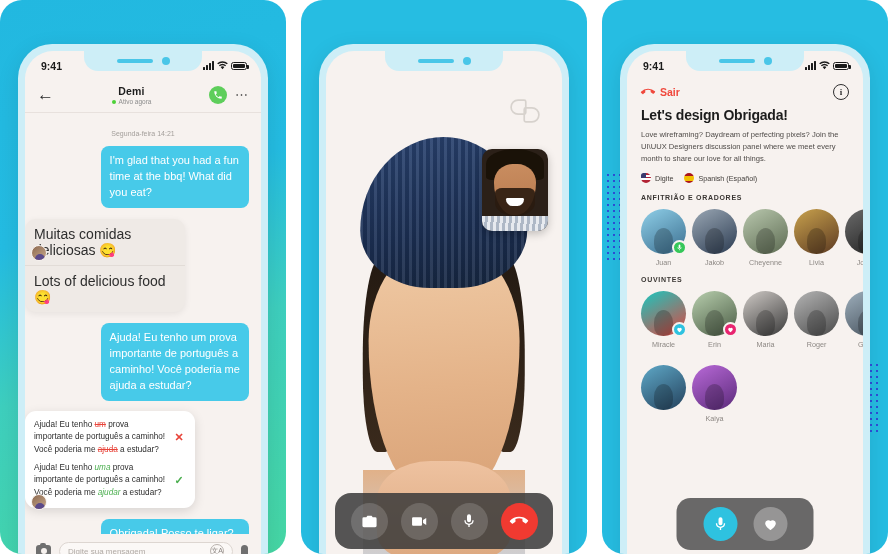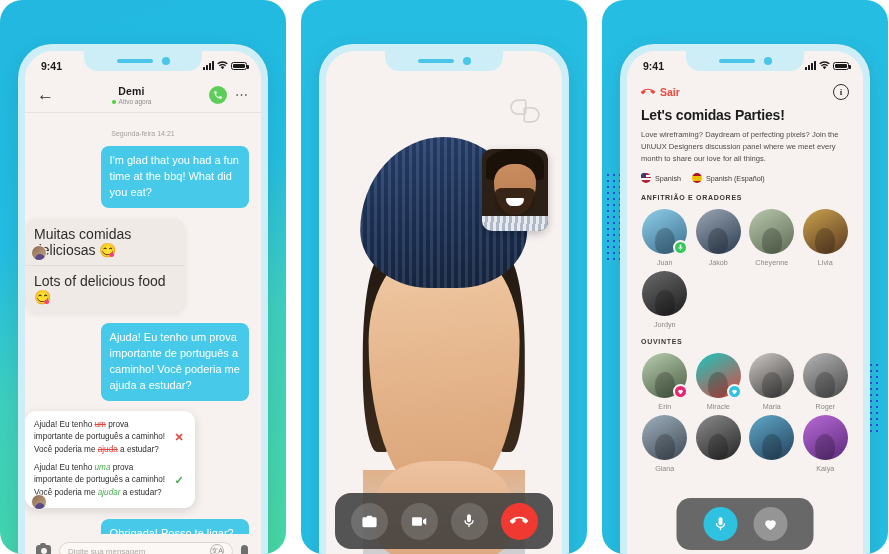--- a/index.html
+++ b/index.html
@@ -224,21 +224,21 @@
   .room-body { position: absolute; top: 56px; left: 0; right: 0; bottom: 0; padding: 0 14px; overflow: hidden; }
   .room-title { font-size: 14px; font-weight: bold; color: #1c1c1c; letter-spacing: -.2px; margin-bottom: 6px; }
   .room-desc { font-size: 7.6px; line-height: 1.6; color: #4f4b48; }
   .langs { display: flex; gap: 11px; margin: 8px 0 11px; }
   .lang { display: flex; align-items: center; gap: 4px; font-size: 7.2px; color: #3f3b38; cursor:pointer;}
   .flag { width: 10px; height: 10px; border-radius: 50%; display:inline-block; }
   .flag-us { background: linear-gradient(180deg,#b22234 0 18%,#fff 18% 36%,#b22234 36% 54%,#fff 54% 72%,#b22234 72% 100%); position:relative;}
   .flag-us::after{content:"";position:absolute;left:0;top:0;width:50%;height:50%;background:#3c3b6e;border-radius:50% 0 0 0;}
   .flag-es { background: linear-gradient(180deg,#aa151b 0 25%,#f1bf00 25% 75%,#aa151b 75% 100%); }
   .sec-label { font-size: 7px; font-weight: bold; letter-spacing: .7px; color: #3a3633; margin: 2px 0 8px; }
-  .people { display: grid; grid-template-columns: repeat(4,1fr); gap: 4px 6px; margin-bottom: 9px; }
+  .people { display: grid; grid-template-columns: repeat(6,1fr); gap: 16px 6px; margin-bottom: 9px; }
   .person { text-align: center; }
   .pa-wrap { position: relative; width: 45px; height: 45px; margin: 0 auto 4px; }
   .pa { width: 45px; height: 45px; border-radius: 50%; overflow:hidden; position:relative; }
   .pname { font-size: 7.2px; color: #8d8884; }
   .badge { position:absolute; right:-1px; bottom:-1px; width:15px;height:15px;border-radius:50%;
            border:2px solid #f7f2ef; display:flex;align-items:center;justify-content:center; }
   .badge svg{ width:7px;height:7px;fill:#fff; }
   .b-green{ background:#35c759; } .b-cyan{ background:#2ec2e0; } .b-pink{ background:#e8246f; }
 
   .room-bar {
@@ -438,26 +438,26 @@
           <span class="leave">
             <svg viewBox="0 0 24 24">
                 <path d="M6.6 10.8a15 15 0 0 0 6.6 6.6l2.2-2.2c.3-.3.7-.4 1-.2 1.2.4 2.4.6 3.6.6.6 0 1 .4 1 1V20c0 .6-.4 1-1 1A17 17 0 0 1 3 4c0-.6.4-1 1-1h3.5c.6 0 1 .4 1 1 0 1.3.2 2.5.6 3.6.1.3 0 .7-.2 1z"></path>
               </svg>
             <span>Sair</span>
           </span>
           <span class="info-ic">i</span>
         </div>
 
         <div class="room-body">
-          <div class="room-title">Let's comidas Parties!</div>
+          <div class="room-title">Let's design Obrigada!</div>
           <div class="room-desc">Love wireframing? Daydream of perfecting pixels? Join the UI\UUX Designers discussion panel where we meet every month to share our love for all things.</div>
           <div class="langs">
             <span class="lang">
                 <i class="flag flag-us"></i>
-                <span>Spanish</span>
+                <span>Digite</span>
               </span>
             <span class="lang">
                 <i class="flag flag-es"></i>
                 <span>Spanish (Español)</span>
               </span>
           </div>
 
           <div class="sec-label">ANFITRIÃO E ORADORES</div>
           <div class="people" id="speakers-grid">
               <div class="person">
@@ -504,46 +504,46 @@
                   </div>
                 </div>
                 <div class="pname">Jordyn</div>
               </div>
             </div>
 
           <div class="sec-label">OUVINTES</div>
           <div class="people" id="listeners-grid">
               <div class="person">
                 <div class="pa-wrap">
+                  <div class="pa" style="background: linear-gradient(150deg, rgb(24, 200, 192) 0%, rgb(224, 69, 63) 100%);">
+                    <span style="position:absolute;left:28%;top:42%;width:44%;height:58%;border-radius:50% 50% 40% 40%;background:rgba(0,0,0,.22)"></span>
+                  </div>
+                  <span class="badge b-cyan">
+                    <svg viewBox="0 0 24 24">
+                      <path d="M12 21s-8-4.9-8-10.2A4.8 4.8 0 0 1 12 7.6 4.8 4.8 0 0 1 20 10.8C20 16.1 12 21 12 21z"></path>
+                    </svg>
+                  </span>
+                </div>
+                <div class="pname">Miracle</div>
+              </div>
+              <div class="person">
+                <div class="pa-wrap">
                   <div class="pa" style="background: linear-gradient(150deg, rgb(184, 207, 174) 0%, rgb(75, 92, 69) 100%);">
                     <span style="position:absolute;left:28%;top:42%;width:44%;height:58%;border-radius:50% 50% 40% 40%;background:rgba(0,0,0,.22)"></span>
                   </div>
                   <span class="badge b-pink">
                     <svg viewBox="0 0 24 24">
                       <path d="M12 21s-8-4.9-8-10.2A4.8 4.8 0 0 1 12 7.6 4.8 4.8 0 0 1 20 10.8C20 16.1 12 21 12 21z"></path>
                     </svg>
                   </span>
                 </div>
                 <div class="pname">Erin</div>
               </div>
               <div class="person">
                 <div class="pa-wrap">
-                  <div class="pa" style="background: linear-gradient(150deg, rgb(24, 200, 192) 0%, rgb(224, 69, 63) 100%);">
-                    <span style="position:absolute;left:28%;top:42%;width:44%;height:58%;border-radius:50% 50% 40% 40%;background:rgba(0,0,0,.22)"></span>
-                  </div>
-                  <span class="badge b-cyan">
-                    <svg viewBox="0 0 24 24">
-                      <path d="M12 21s-8-4.9-8-10.2A4.8 4.8 0 0 1 12 7.6 4.8 4.8 0 0 1 20 10.8C20 16.1 12 21 12 21z"></path>
-                    </svg>
-                  </span>
-                </div>
-                <div class="pname">Miracle</div>
-              </div>
-              <div class="person">
-                <div class="pa-wrap">
                   <div class="pa" style="background: linear-gradient(150deg, rgb(207, 202, 198) 0%, rgb(58, 58, 58) 100%);">
                     <span style="position:absolute;left:28%;top:42%;width:44%;height:58%;border-radius:50% 50% 40% 40%;background:rgba(0,0,0,.22)"></span>
                   </div>
                 </div>
                 <div class="pname">Maria</div>
               </div>
               <div class="person">
                 <div class="pa-wrap">
                   <div class="pa" style="background: linear-gradient(150deg, rgb(181, 181, 181) 0%, rgb(74, 74, 74) 100%);">
                     <span style="position:absolute;left:28%;top:42%;width:44%;height:58%;border-radius:50% 50% 40% 40%;background:rgba(0,0,0,.22)"></span>

